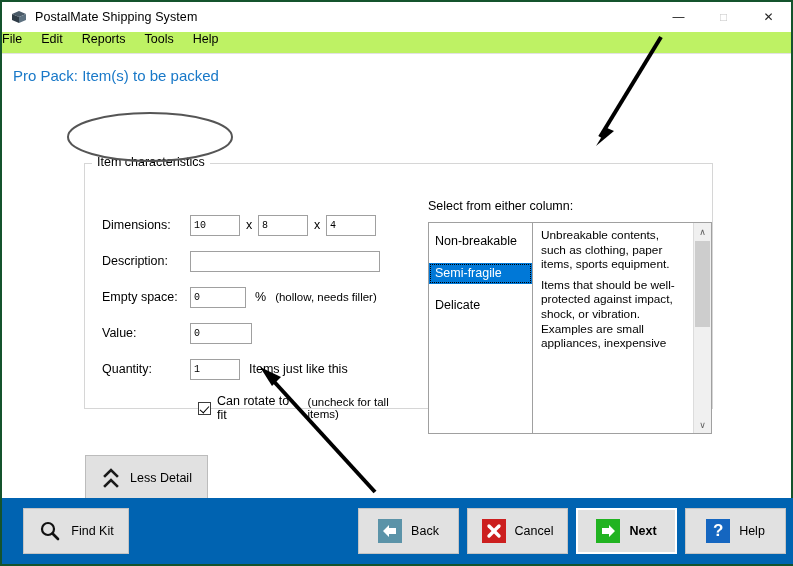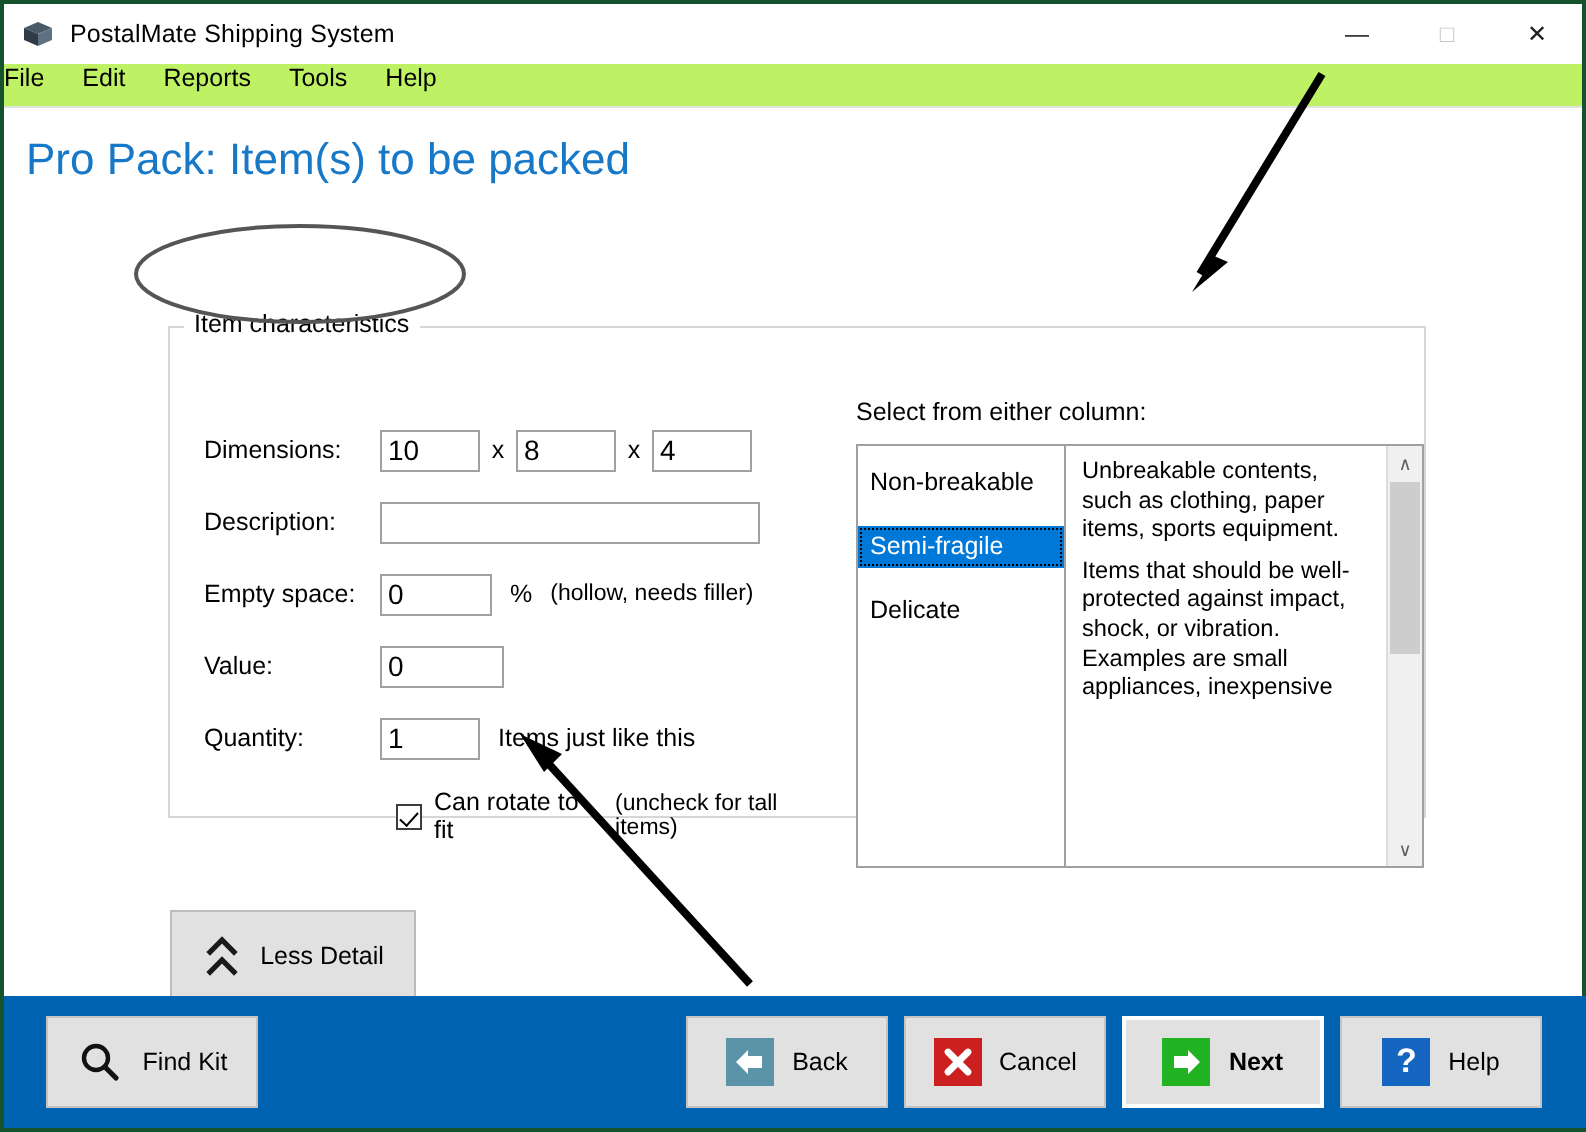--- a/index.html
+++ b/index.html
@@ -87,21 +87,21 @@
 
   
   .page {
     position: relative;
     flex: 1 1 auto;
     background: #ffffff;
   }
   .page-title {
     position: absolute;
     left: 11px; top: 13px;
-    font-size: 22px;
+    font-size: 15px;
     color: #1878c8;
     text-align: center;
   }
 
   
   .groupbox {
     position: absolute;
     left: 82px;
     top: 109px;
     width: 629px;
@@ -135,22 +135,22 @@
   .lbl {
     width: 88px;
     font-size: 12.5px;
     flex: 0 0 auto;
   }
   .tbox {
     border: 1px solid #a0a0a0;
     background: #fff;
     height: 21px;
     box-sizing: border-box;
-    font-family: Liberation Sans, sans-serif;
-    font-size: 14px;
+    font-family: Liberation Mono, monospace;
+    font-size: 10px;
     padding: 0 3px;
     display: flex;
     align-items: center;
     color: #000;
   }
   .tbox.dim  { width: 50px; }
   .tbox.desc { width: 190px; }
   .tbox.emp  { width: 56px; }
   .tbox.val  { width: 62px; }
   .tbox.qty  { width: 50px; }
@@ -333,21 +333,21 @@
     width: 106px;
   }
   .fbtn.nav { width: 101px; }
   .fbtn.focus {
     border: 2px solid #ffffff;
     outline: 1px solid #0063b1;
   }
   .fbtn.focus .flabel { font-weight: bold; }
   .navgroup {
     position: absolute;
-    right: 22px;
+    right: 7px;
     display: flex;
     gap: 8px;
   }
   .flabel { margin-left: 9px; }
   .icon-sq {
     width: 24px; height: 24px;
     flex: 0 0 auto;
     display: flex;
     align-items: center;
     justify-content: center;

